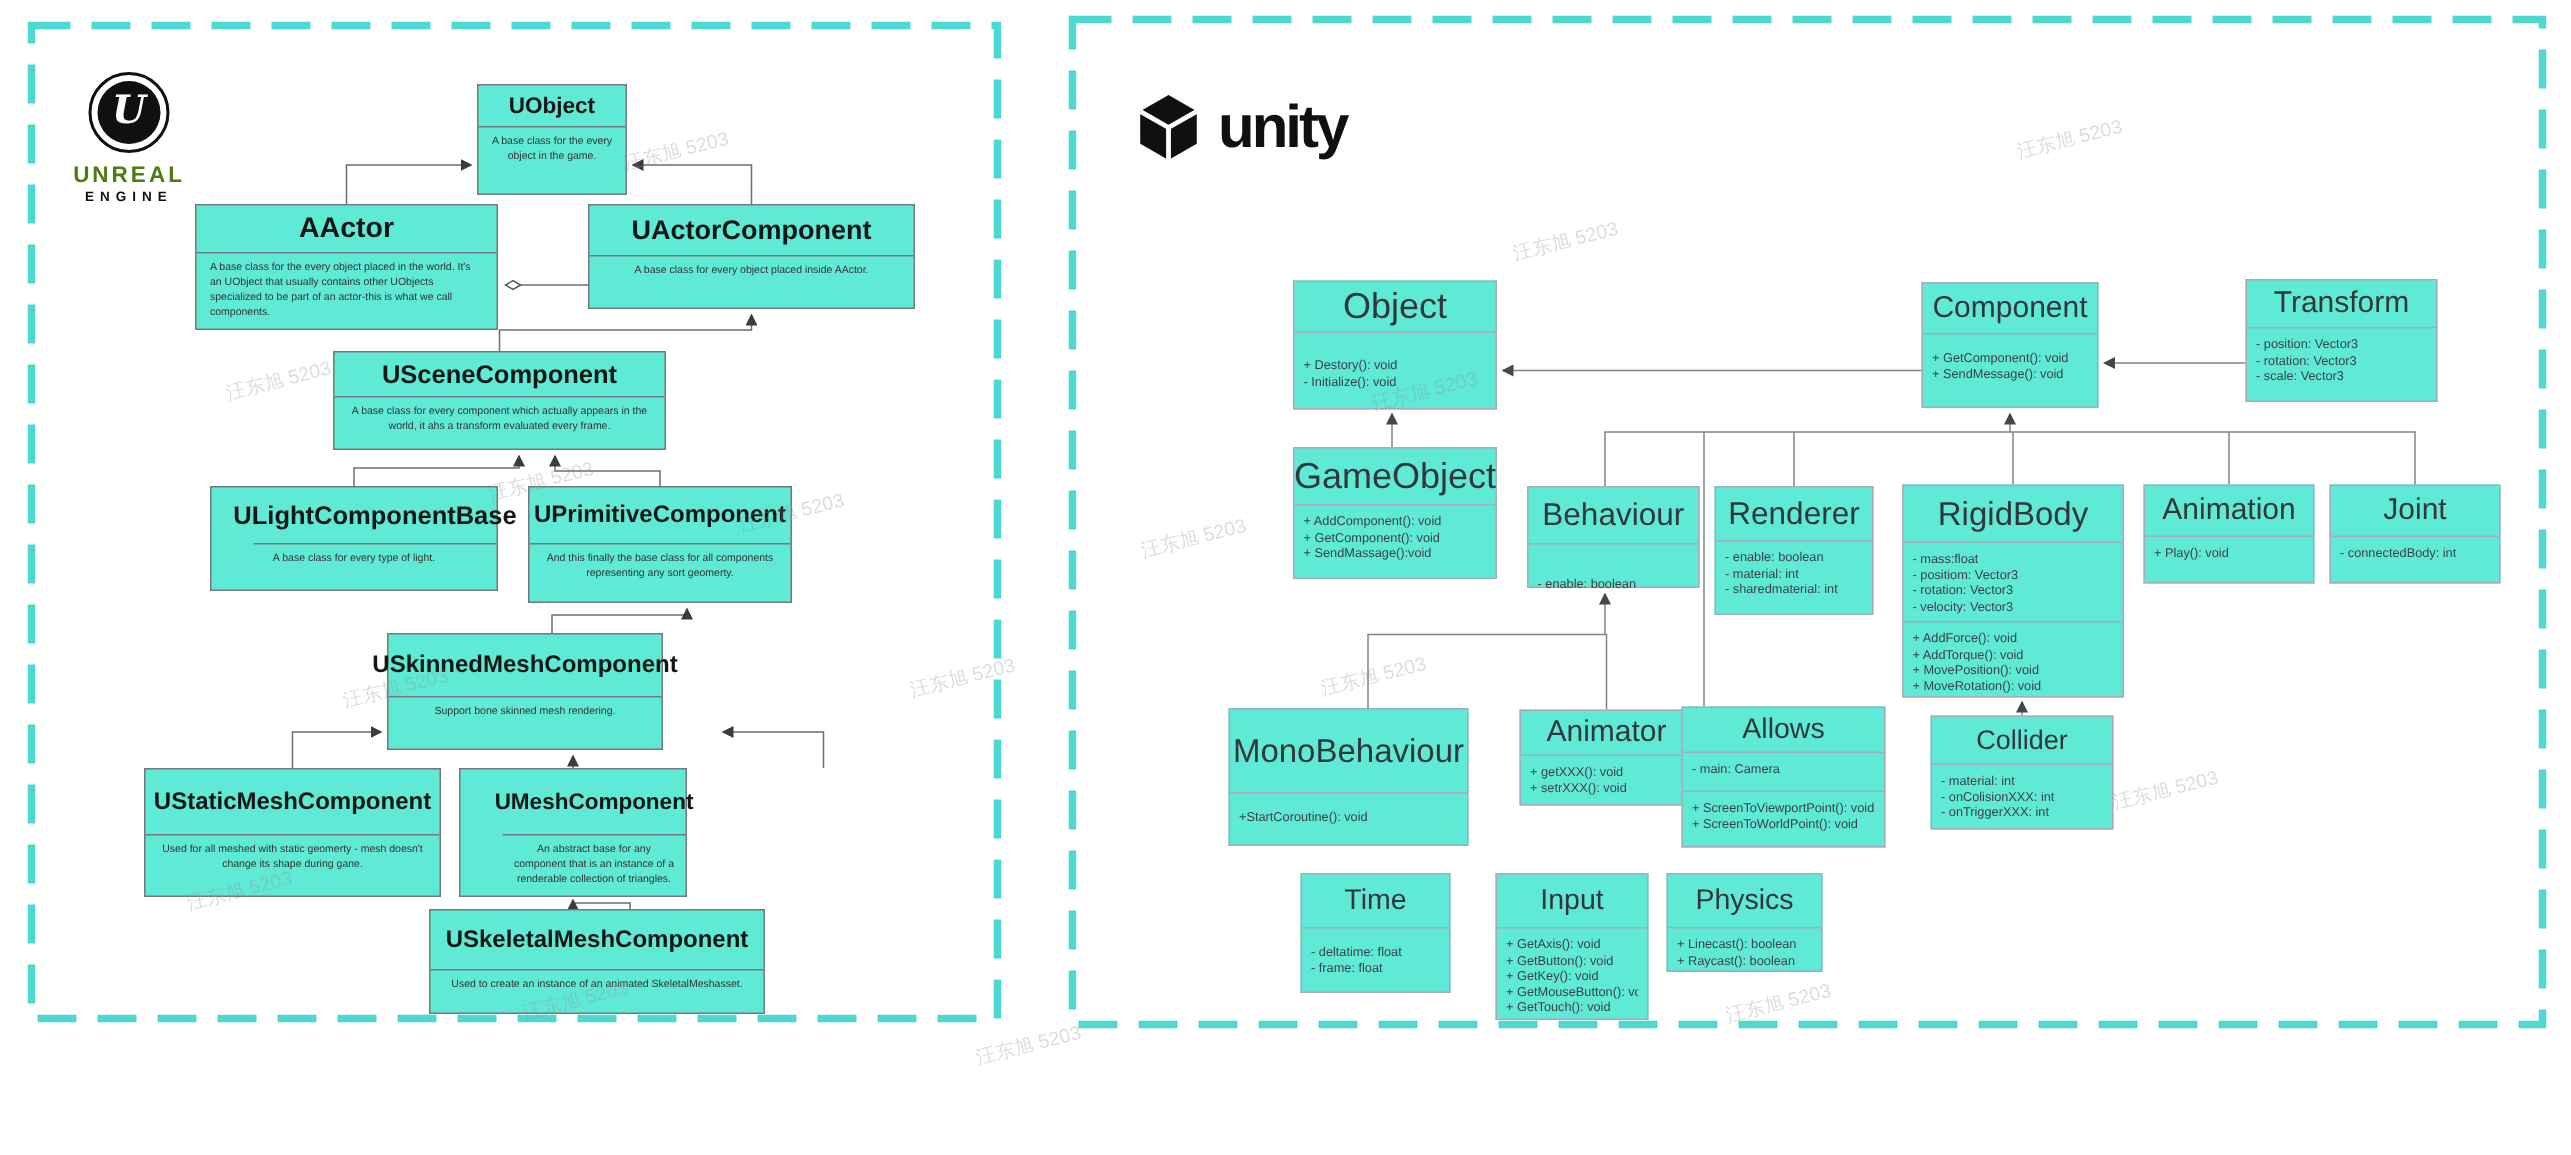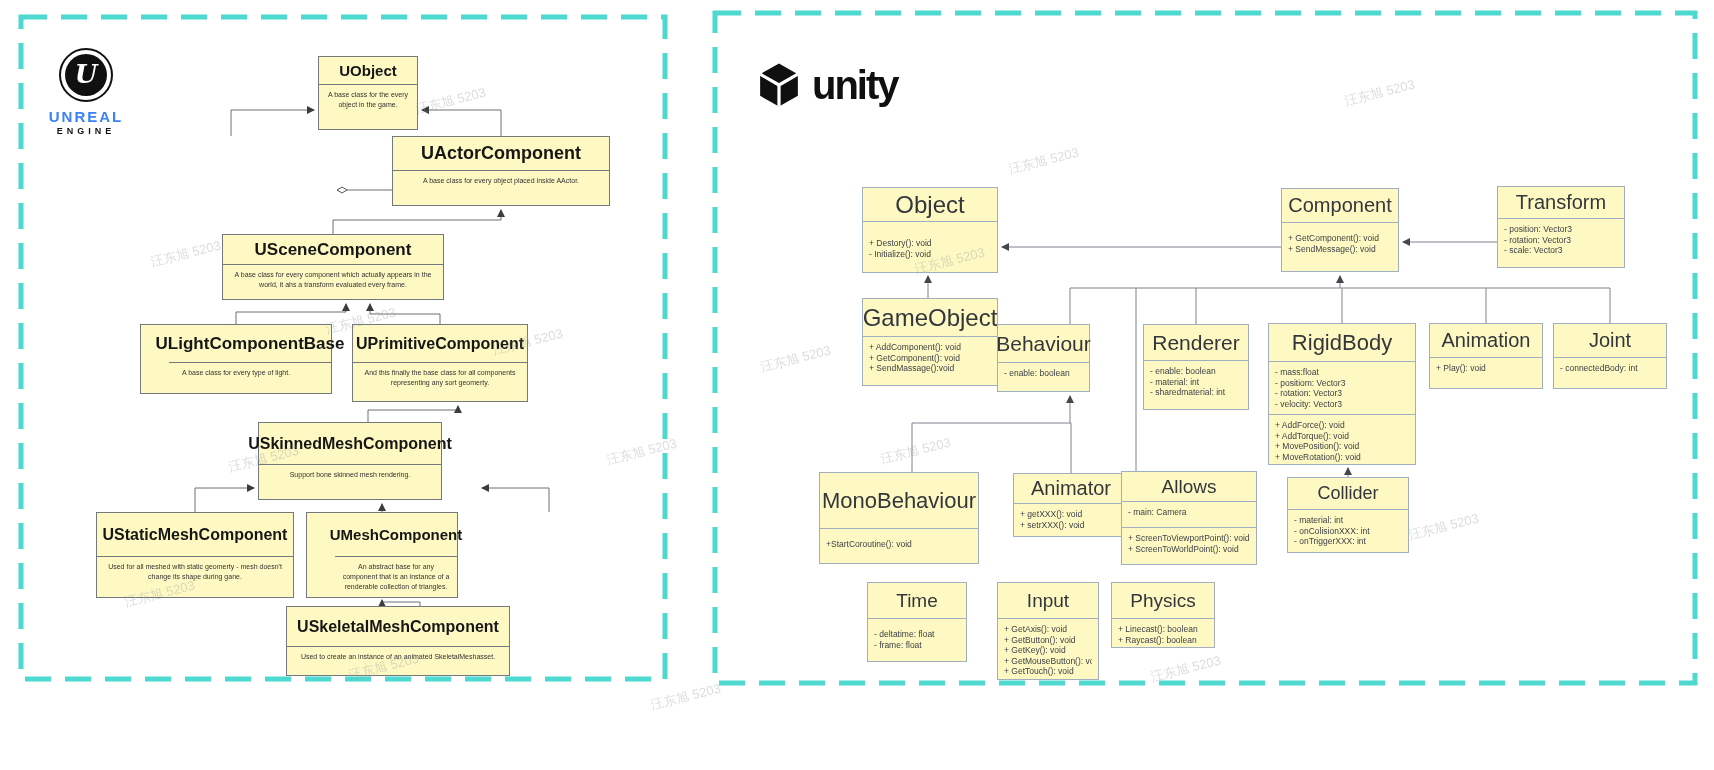--- a/index.html
+++ b/index.html
@@ -1,21 +1,21 @@
 <!DOCTYPE html>
 <html style="--boxL: #74787e; --boxR: #a0aec0;"><head>
 <meta charset="utf-8">
 <style>
   html,body{margin:0;padding:0;background:#fff;}
   .stage{position:relative;width:1714px;height:770px;background:#fff;overflow:hidden;
          font-family:"Liberation Sans",sans-serif;}
   .panel{position:absolute;background:#fff;}
   .panel svg.frame-wires{position:absolute;left:0;top:0;pointer-events:none;}
   .boxes{position:absolute;left:0;top:0;right:0;bottom:0;}
-  .cbox{position:absolute;background:#fef9c3;box-sizing:border-box;display:flex;flex-direction:column;}
+  .cbox{position:absolute;background:#5eead4;box-sizing:border-box;display:flex;flex-direction:column;}
   .left-p .cbox{border:1px solid var(--boxL,#74787e);}
   .right-p .cbox{border:1px solid var(--boxR,#a0aec0);}
   .ctitle{display:flex;align-items:center;justify-content:center;flex:0 0 auto;box-sizing:border-box;}
   .left-p .ctitle{border-bottom:1px solid var(--boxL,#74787e);font-weight:bold;color:#161616;letter-spacing:0;}
   .right-p .ctitle{border-bottom:1px solid var(--boxR,#a0aec0);font-weight:normal;color:#33373c;}
   .csec{flex:1 1 auto;box-sizing:border-box;padding:5px 6px;}
   .left-p .csec{font-size:7px;line-height:10px;color:#333;text-align:center;}
   .right-p .csec{font-size:8.5px;line-height:10.5px;color:#3d4147;text-align:left;}
   .csec + .csec{border-top:1px solid var(--boxR,#a0aec0);}
   .csec.alignleft{text-align:left;padding:5px 9px;}
@@ -23,21 +23,21 @@
   .csec.gaptop-s{padding-top:10px;}
   .right-p .cline{white-space:nowrap;overflow:hidden;}
   
   .ue-logo{position:absolute;left:28px;top:34px;width:80px;text-align:center;}
   .ue-ring{width:50px;height:50px;border:2px solid #101010;border-radius:50%;background:#fff;
            margin:0 auto;display:flex;align-items:center;justify-content:center;}
   .ue-disc{width:42px;height:42px;border-radius:50%;background:#101010;display:flex;
            align-items:center;justify-content:center;}
   .ue-disc span{font-family:"DejaVu Serif",serif;font-style:italic;font-weight:bold;
                 font-size:26px;color:#fff;transform:translateY(-1px);}
-  .ue-brand{font-size:15px;font-weight:bold;letter-spacing:2px;color:#3b82f6;margin-top:6px;}
+  .ue-brand{font-size:15px;font-weight:bold;letter-spacing:2px;color:#4d7c0f;margin-top:6px;}
   .ue-sub{font-size:9px;font-weight:bold;letter-spacing:4px;color:#101010;margin-top:1px;}
   
   .unity-logo{position:absolute;left:44px;top:52px;display:flex;align-items:center;gap:10px;}
   .unity-word{font-size:40px;font-weight:bold;letter-spacing:-2px;color:#101010;line-height:1;}
   
   .wm{position:absolute;font-size:13px;color:#8f959b;opacity:.32;white-space:nowrap;
       transform:rotate(-14deg);pointer-events:none;}
 </style>
 </head>
 <body>
@@ -80,20 +80,26 @@
       <div class="ue-sub">ENGINE</div>
     </div>
 
     <div class="boxes" id="left-boxes">
         <div class="cbox" style="left: 300px; top: 42px; width: 100px; height: 74px;">
           <div class="ctitle" style="height: 28px; font-size: 15px;">UObject</div>
           <div class="csec">
             <div class="cline">A base class for the every object in the game.</div>
           </div>
         </div>
+        <div class="cbox" style="left: 112px; top: 122px; width: 202px; height: 84px;">
+          <div class="ctitle" style="height: 32px; font-size: 19px;">AActor</div>
+          <div class="csec alignleft">
+            <div class="cline">A base class for the every object placed in the world. It's an UObject that usually contains other UObjects specialized to be part of an actor-this is what we call components.</div>
+          </div>
+        </div>
         <div class="cbox" style="left: 374px; top: 122px; width: 218px; height: 70px;">
           <div class="ctitle" style="height: 34px; font-size: 18px;">UActorComponent</div>
           <div class="csec">
             <div class="cline">A base class for every object placed inside AActor.</div>
           </div>
         </div>
         <div class="cbox" style="left: 204px; top: 220px; width: 222px; height: 66px;">
           <div class="ctitle" style="height: 30px; font-size: 17px;">USceneComponent</div>
           <div class="csec">
             <div class="cline">A base class for every component which actually appears in the world, it ahs a transform evaluated every frame.</div>
@@ -198,21 +204,21 @@
           </div>
         </div>
         <div class="cbox" style="left: 150px; top: 288px; width: 136px; height: 88px;">
           <div class="ctitle" style="height: 38px; font-size: 24px;">GameObject</div>
           <div class="csec">
             <div class="cline">+ AddComponent(): void</div>
             <div class="cline">+ GetComponent(): void</div>
             <div class="cline">+ SendMassage():void</div>
           </div>
         </div>
-        <div class="cbox" style="left: 285px; top: 314px; width: 93px; height: 68px;">
+        <div class="cbox" style="left: 306px; top: 314px; width: 115px; height: 68px; gap: 16px;">
           <div class="ctitle" style="height: 38px; font-size: 21px;">Behaviour</div>
           <div class="csec">
             <div class="cline">- enable: boolean</div>
           </div>
         </div>
         <div class="cbox" style="left: 431px; top: 314px; width: 106px; height: 86px;">
           <div class="ctitle" style="height: 36px; font-size: 21px;">Renderer</div>
           <div class="csec">
             <div class="cline">- enable: boolean</div>
             <div class="cline">- material: int</div>

